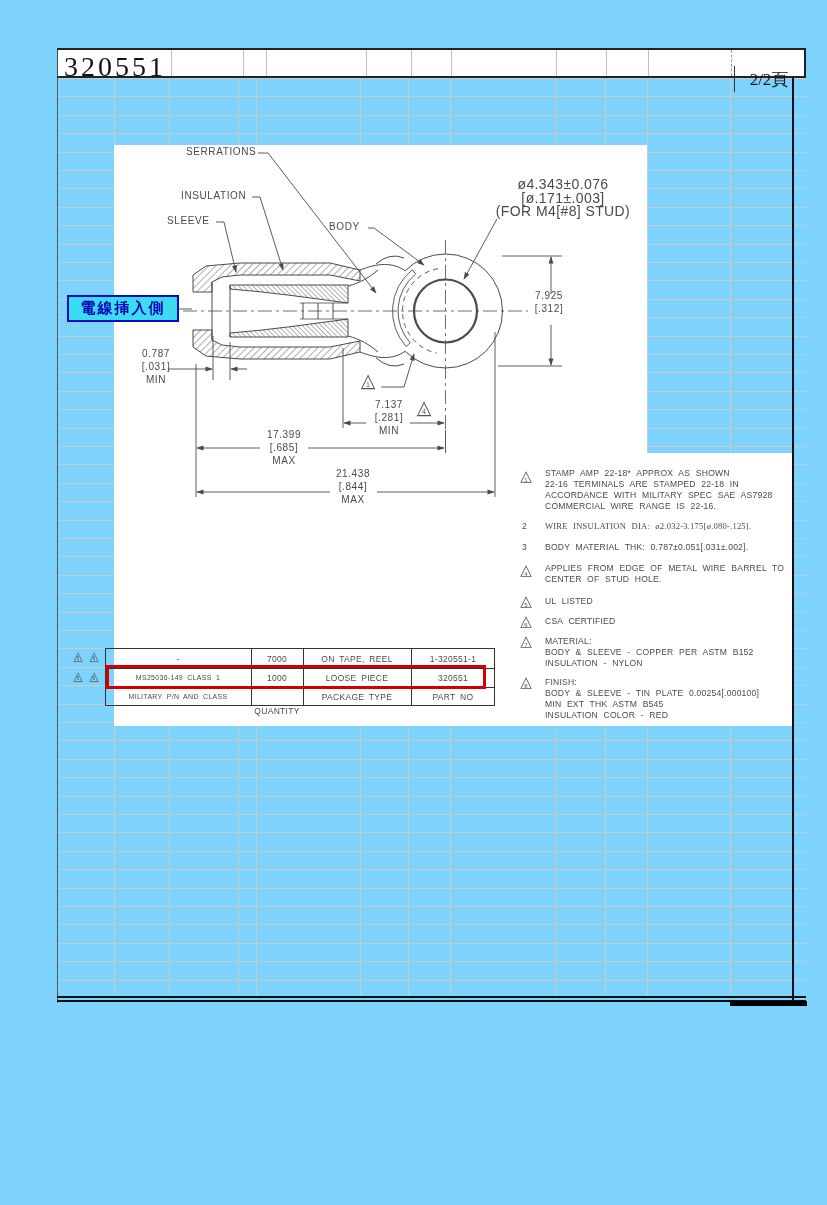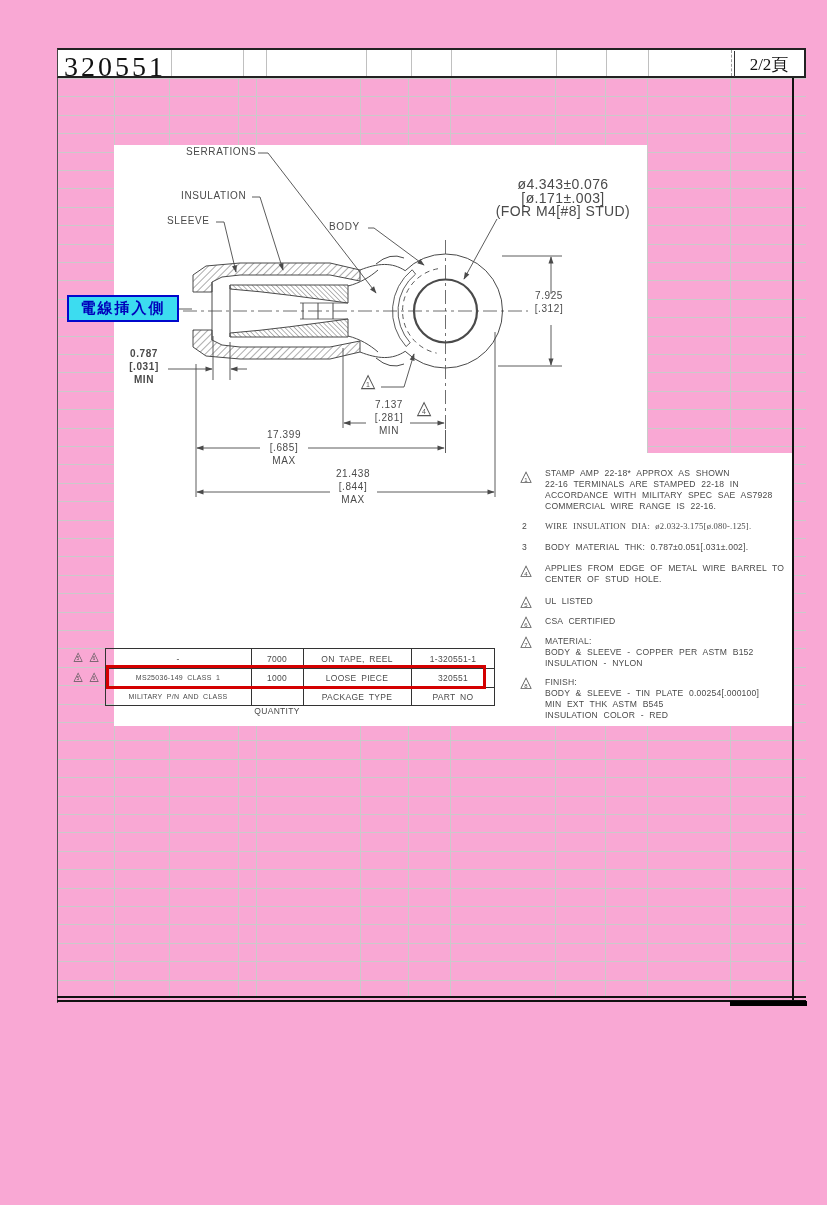--- a/index.html
+++ b/index.html
@@ -1,29 +1,29 @@
 <!DOCTYPE html>
 <html><head>
 <meta charset="utf-8">
 <style>
   html,body{margin:0;padding:0;background:#fff;}
-  .page{position:relative;width:827px;height:1205px;background:#f9a8d4;overflow:hidden;
+  .page{position:relative;width:827px;height:1205px;background:#7dd3fc;overflow:hidden;
         font-family:"Liberation Sans",sans-serif;}
   .abs{position:absolute;}
   
   .grid{position:absolute;left:57px;top:78px;width:749px;height:920px;
         background-image:repeating-linear-gradient(to bottom,#cacaca 0px,#cacaca 1px,transparent 1px,transparent 18.4px);}
   .vcol{position:absolute;top:0;width:1px;height:100%;background:#cacaca;}
   .canvas{position:absolute;background:#fff;}
   
   .hdr{position:absolute;left:57px;top:48px;width:749px;height:30px;background:#fff;
        border-top:2px solid #222;border-bottom:2px solid #222;border-left:1px solid #444;border-right:2px solid #222;box-sizing:border-box;}
   .hdr .cell-line{position:absolute;top:0;height:100%;width:1px;background:#c0c0c0;}
   .docnum{position:absolute;left:6px;top:1px;font-family:"Liberation Serif",serif;font-size:28px;letter-spacing:3px;color:#111;}
-  .pagelabel{position:absolute;right:1px;top:1px;width:68px;height:100%;border-left:1px solid #333;
+  .pagelabel{position:absolute;right:1px;top:16px;width:68px;height:100%;border-left:1px solid #333;
              font-family:"Liberation Serif",serif;font-size:17px;color:#111;text-align:center;line-height:28px;}
   
   .dwg-txt{position:absolute;font-size:10px;color:#4a4a4a;letter-spacing:.6px;word-spacing:2px;white-space:nowrap;}
   .stack{text-align:center;transform:translateX(-50%);line-height:13px;}
   .stud-stack{position:absolute;left:487px;top:178px;width:152px;text-align:center;
               font-size:14px;color:#4a4a4a;letter-spacing:.4px;line-height:13.5px;white-space:nowrap;}
   
   .note-txt{position:absolute;left:545px;width:252px;font-size:8.6px;line-height:11px;color:#4a4a4a;
             letter-spacing:.2px;word-spacing:3px;white-space:pre-line;}
   .num-flag{position:absolute;left:522px;font-size:8.6px;color:#4a4a4a;}
@@ -185,21 +185,21 @@
   <div class="stud-stack">
     <div>ø4.343±0.076</div>
     <div>[ø.171±.003]</div>
     <div>(FOR M4[#8] STUD)</div>
   </div>
 
   <div class="dwg-txt stack" style="left:549px;top:289px;">
     <div>7.925</div>
     <div>[.312]</div>
   </div>
-  <div class="dwg-txt stack" style="left:144px;top:347px;font-weight:bold;">
+  <div class="dwg-txt stack" style="left:156px;top:347px;">
     <div>0.787</div>
     <div>[.031]</div>
     <div>MIN</div>
   </div>
   <div class="dwg-txt stack" style="left:389px;top:398px;">
     <div>7.137</div>
     <div>[.281]</div>
     <div>MIN</div>
   </div>
   <div class="dwg-txt stack" style="left:284px;top:428px;">

